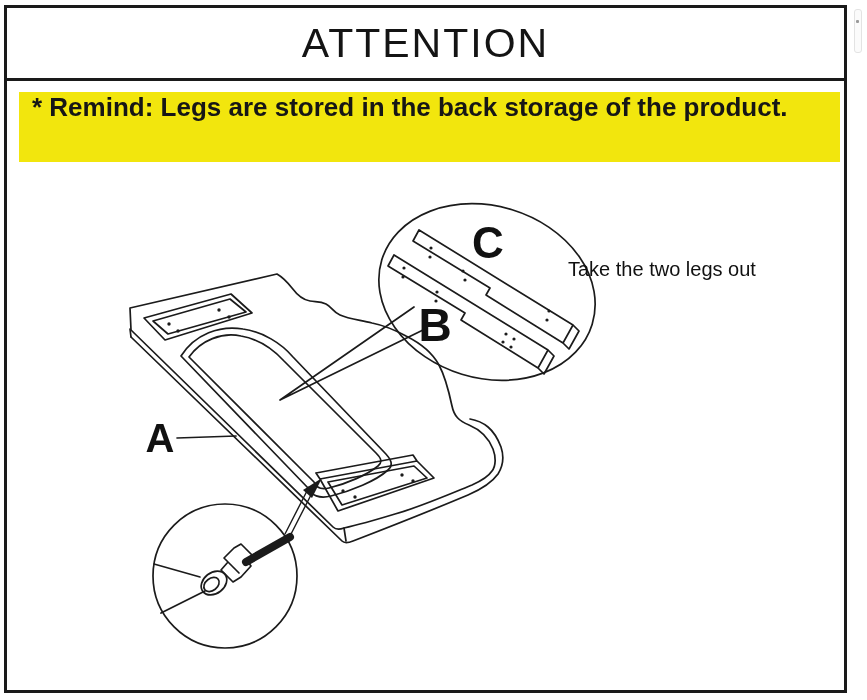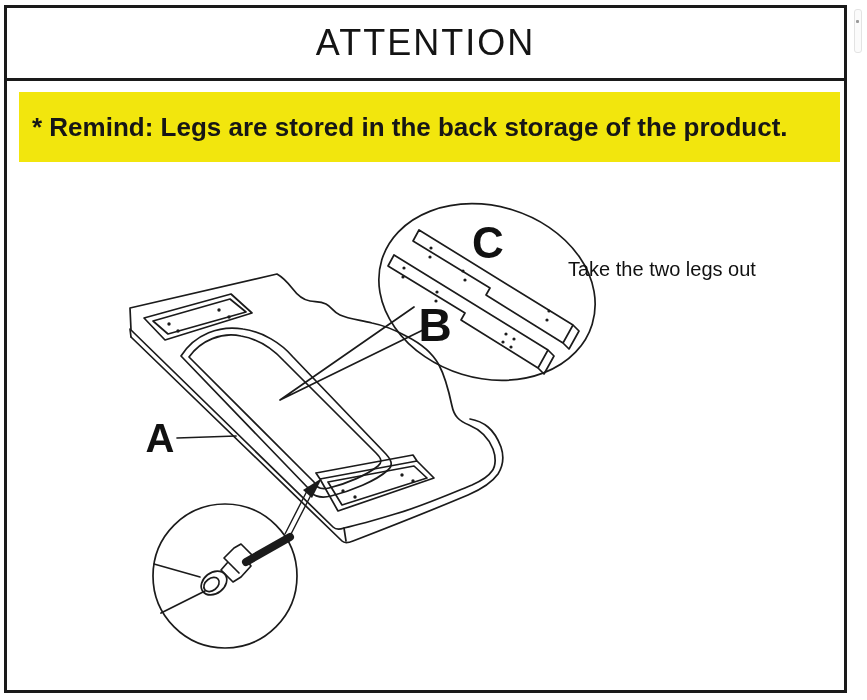--- a/index.html
+++ b/index.html
@@ -2,23 +2,23 @@
 <html><head>
 <meta charset="utf-8">
 <style>
   html,body{margin:0;padding:0;background:#ffffff;}
   body{width:867px;height:700px;position:relative;overflow:hidden;
        font-family:"Liberation Sans", sans-serif;}
   .page-border{position:absolute;left:4px;top:5px;width:843px;height:688px;
        border:3px solid #1a1a1a;box-sizing:border-box;background:#ffffff;}
   .title-row{height:70px;border-bottom:3px solid #1a1a1a;
        display:flex;align-items:center;justify-content:center;}
-  .title-text{font-size:36px;letter-spacing:2px;color:#141414;font-weight:400;}
+  .title-text{font-size:41px;letter-spacing:2px;color:#141414;font-weight:400;}
   .notice-banner{margin:11px 4px 0 12px;height:70px;
-       display:flex;align-items:center;white-space:nowrap;}
+       display:flex;white-space:nowrap;}
   .notice-text{font-size:26px;font-weight:600;color:#161616;padding-left:13px;}
   .diagram-layer{position:absolute;left:0;top:0;width:867px;height:700px;}
   .scan-artifact{position:absolute;left:854px;top:9px;width:6px;height:42px;
        background:#fbfbfb;border:1px solid #e3e3e3;border-radius:3px;}
   .scan-artifact::after{content:"";position:absolute;left:1px;top:10px;width:3px;height:3px;
        background:#9a9a9a;border-radius:1px;}
   svg text.part-label{font-family:"Liberation Sans", sans-serif;font-weight:700;fill:#111;}
   svg text.callout{font-family:"Liberation Sans", sans-serif;font-weight:400;fill:#111;font-size:20px;}
 </style>
 </head>

